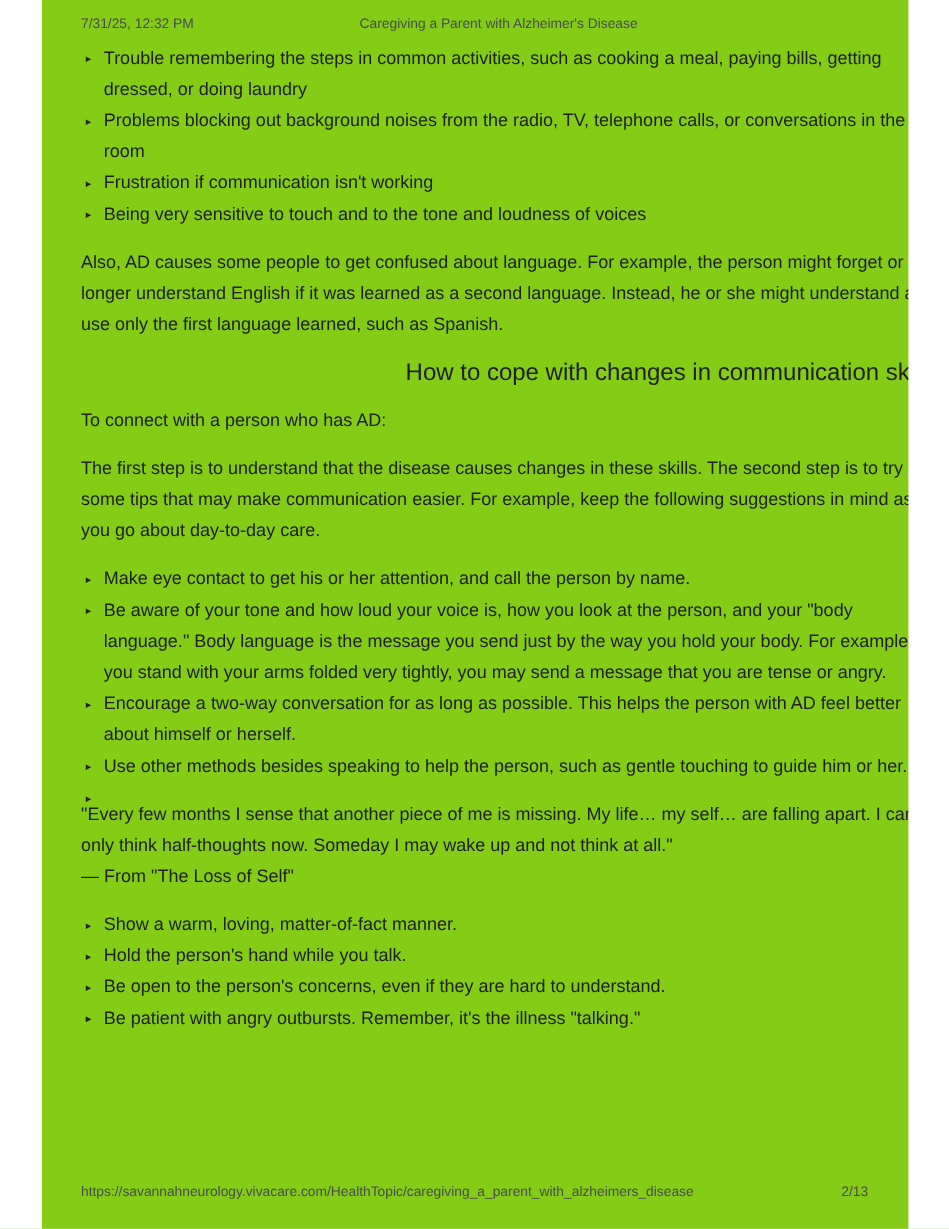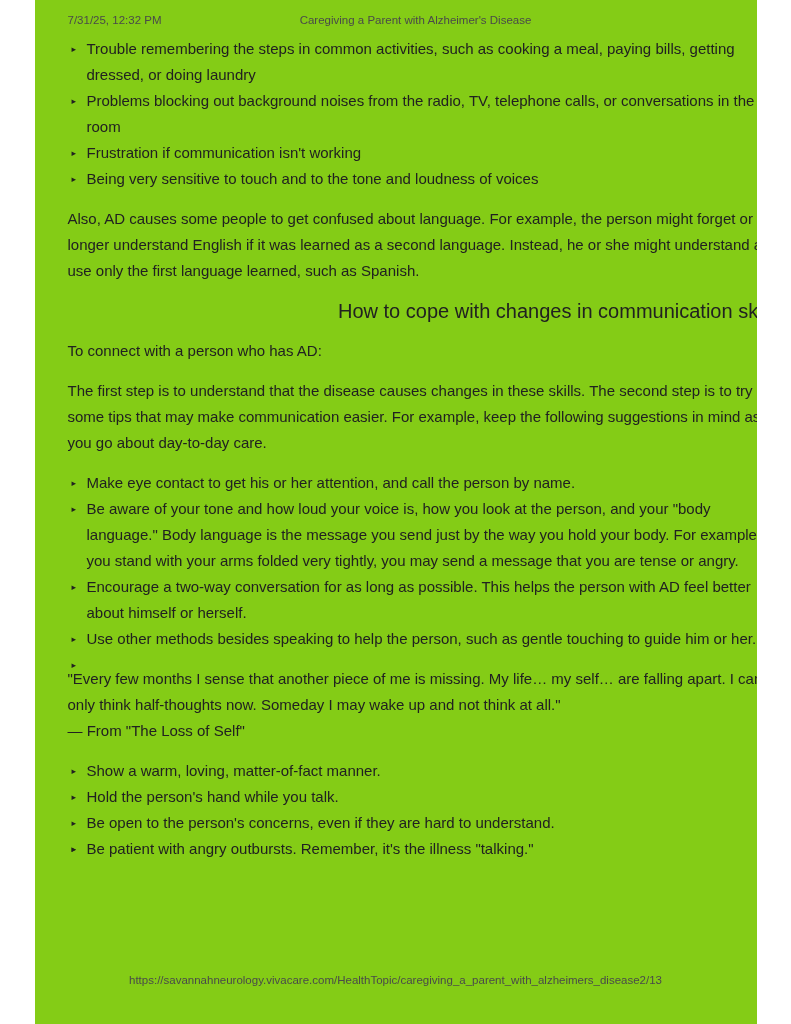--- a/index.html
+++ b/index.html
@@ -69,25 +69,25 @@
     position: absolute;
     left: 4px;
     top: 0;
     font-size: 9px;
     line-height: 26px;
     color: #212121;
   }
   
   .print-footer {
     position: absolute;
-    bottom: 38px;
+    bottom: 24px;
     left: 33px;
     right: 33px;
     display: flex;
-    justify-content: center;
+    justify-content: space-between;
     font-size: 11.5px;
     color: #4a4a4a;
   }
   .footer-url { white-space: nowrap; }
   .footer-page { white-space: nowrap; }
 </style>
 </head>
 <body>
 
 <div class="page">

